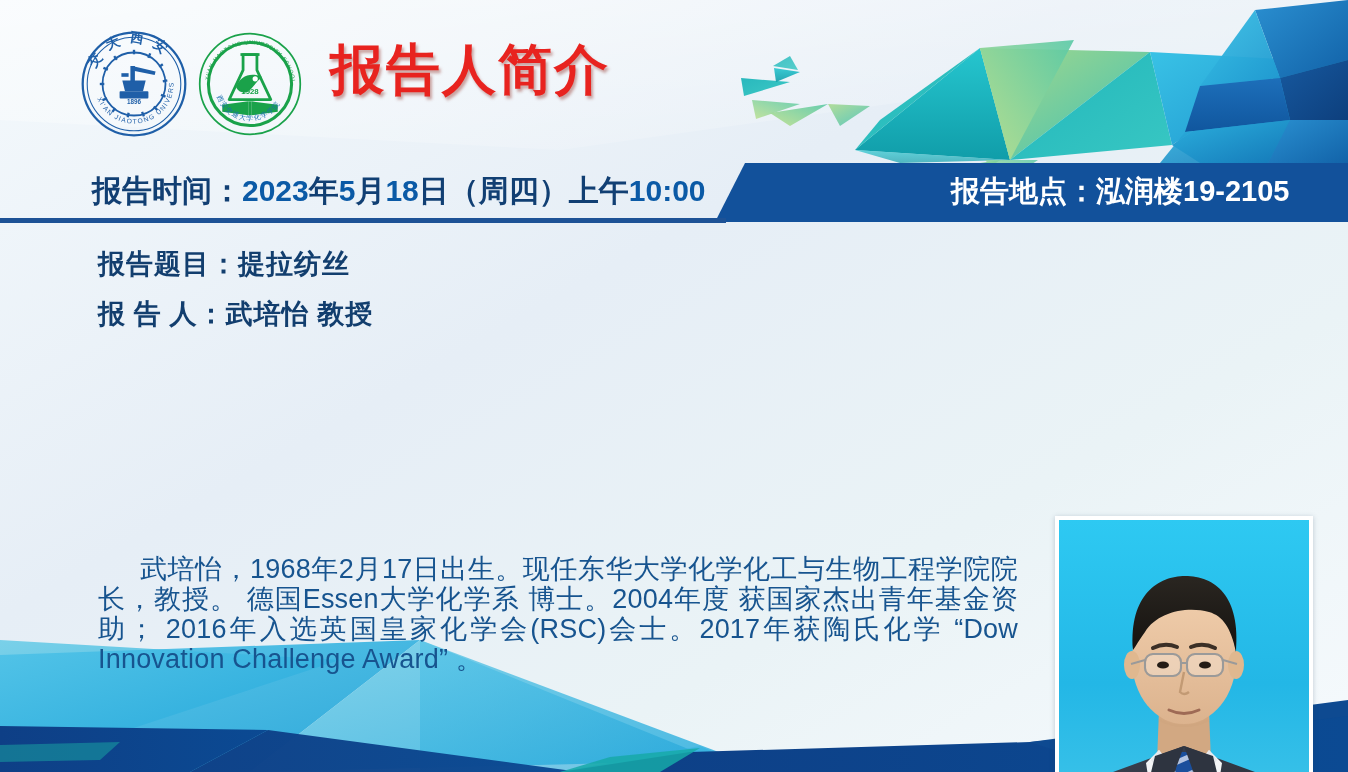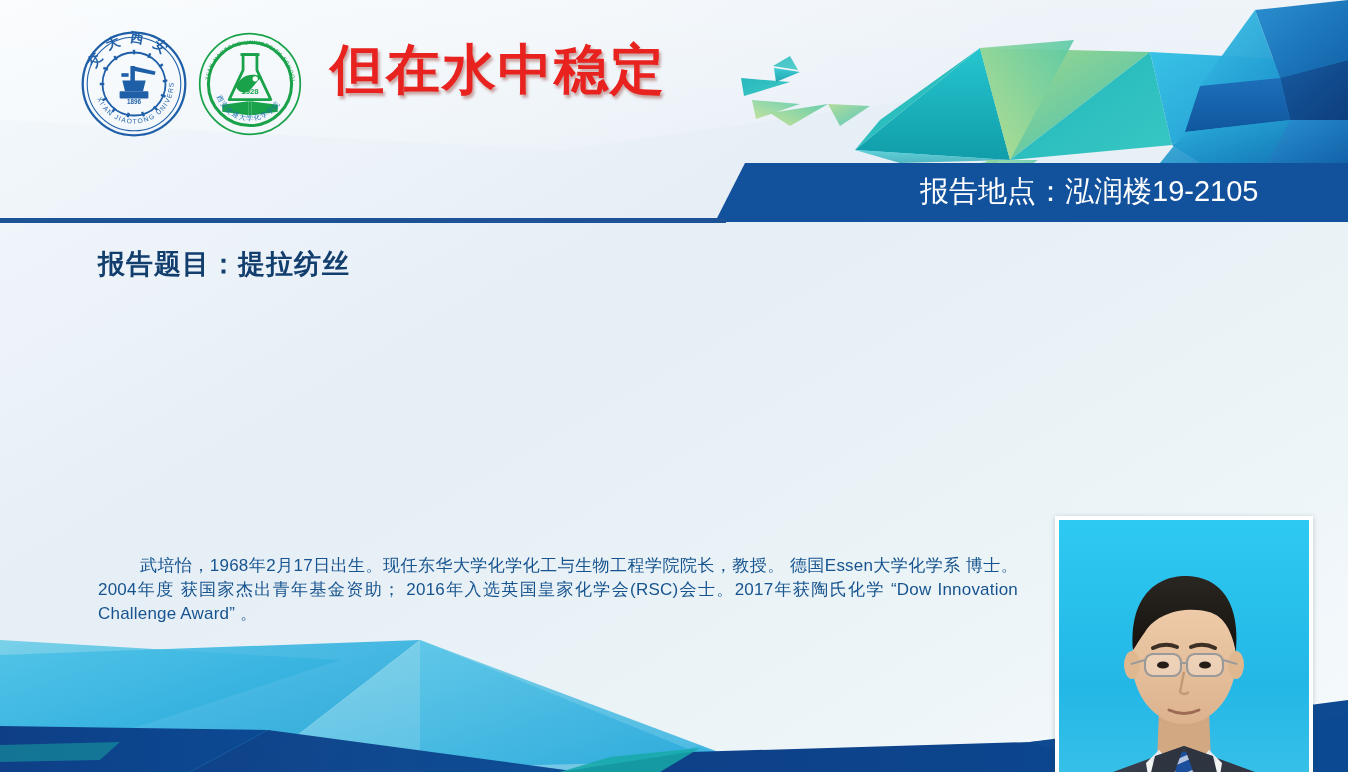--- a/index.html
+++ b/index.html
@@ -82,24 +82,24 @@
     font-weight: bold;
     color: #113f73;
     white-space: nowrap;
   }
   .band-time .emph {
     font-family: "Liberation Sans", "DejaVu Sans", sans-serif;
     color: #0b5aa6;
   }
   .band-place {
     position: absolute;
-    left: 920px;
+    left: 951px;
     top: 9px;
     font-size: 29px;
-    font-weight: normal;
+    font-weight: bold;
     color: #ffffff;
     white-space: nowrap;
   }
   .band-place .emph {
     font-family: "Liberation Sans", "DejaVu Sans", sans-serif;
   }
 
   
   .content {
     position: absolute;
@@ -136,22 +136,22 @@
     text-indent: 44px;
     letter-spacing: 0.4px;
   }
 
   .bio {
     position: absolute;
     left: 98px;
     top: 332px;
     width: 920px;
     font-family: "Liberation Sans", "DejaVu Sans", sans-serif;
-    font-size: 17px;
-    line-height: 24px;
+    font-size: 27px;
+    line-height: 30px;
     color: #17548f;
     text-align: justify;
     text-indent: 42px;
     letter-spacing: 0.2px;
   }
 
   
   .portrait-frame {
     position: absolute;
     left: 1055px;
@@ -355,41 +355,47 @@
         </g>
         <text font-family="'Liberation Sans',sans-serif" font-size="6.4" fill="#1aa24a" letter-spacing="0.7">
           <textPath href="#cArcTop" startOffset="4%">XI'AN JIAOTONG UNIVERSITY SCHOOL OF CHEMISTRY</textPath>
         </text>
         <text font-family="'Liberation Serif',serif" font-size="8" fill="#1a6fb0" letter-spacing="1.2">
           <textPath href="#cArcBot" startOffset="10%">西安交通大学化学学院</textPath>
         </text>
       </svg>
     </div>
 
-    <div class="forum-title">但在水中稳定</div>
+    <div class="forum-title">报告人简介</div>
   </div>
 
   <div class="band">
     <svg class="band-right-bg" viewBox="0 0 1348 59" preserveAspectRatio="none">
       <polygon points="745,0 1348,0 1348,59 715,59" fill="#12519b"></polygon>
     </svg>
     <div class="band-rule"></div>
 
+    <div class="band-time">
+      <span>报告时间：</span><span class="emph">2023</span><span>年</span><span class="emph">5</span><span>月</span><span class="emph">18</span><span>日（周四）上午</span><span class="emph">10:00</span>
+    </div>
 
     <div class="band-place">
       <span>报告地点：</span><span>泓润楼</span><span class="emph">19-2105</span>
     </div>
   </div>
 
   <div class="content">
 
     <div class="line-label l-topic">
       <span>报告题目：</span><span>提拉纺丝</span>
     </div>
 
+    <div class="line-label l-speaker">
+      <span>报 告 人：</span><span>武培怡  教授</span>
+    </div>
 
 
 
 
     <div class="bio">武培怡，1968年2月17日出生。现任东华大学化学化工与生物工程学院院长，教授。 德国Essen大学化学系 博士。2004年度 获国家杰出青年基金资助； 2016年入选英国皇家化学会(RSC)会士。2017年获陶氏化学 “Dow Innovation Challenge Award” 。</div>
 
     <div class="portrait-frame">
       <div class="portrait">
         <svg viewBox="0 0 250 327" width="250" height="327">
           <defs>

